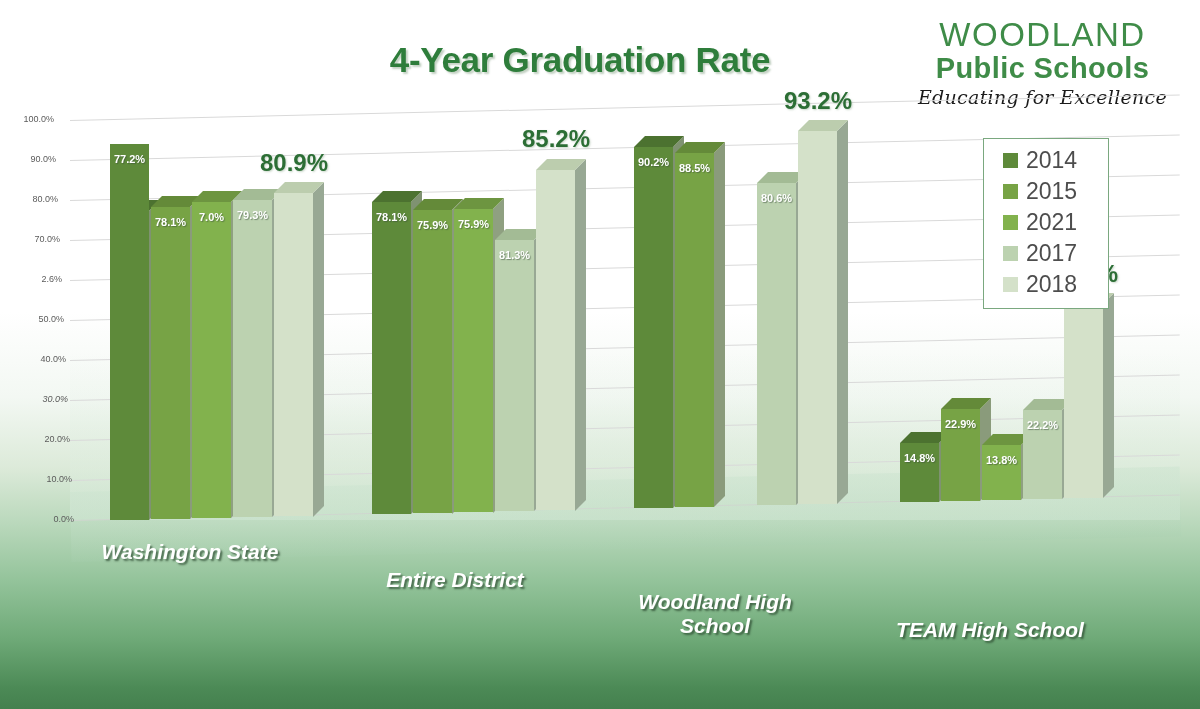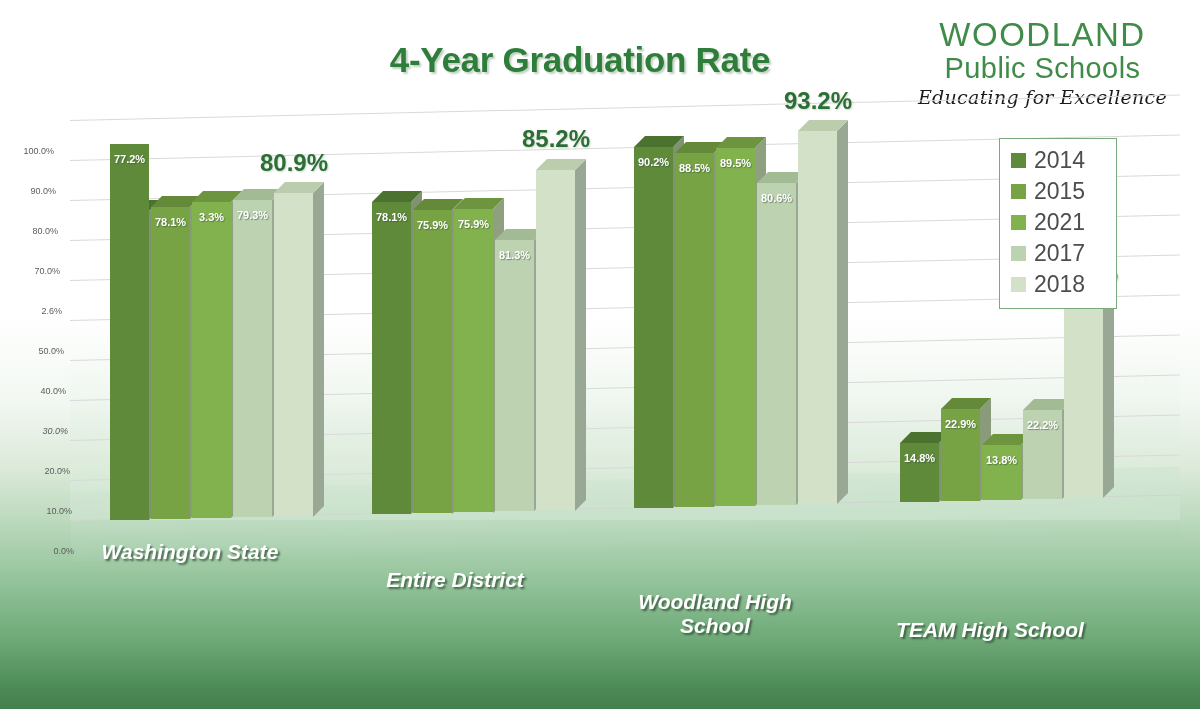--- a/index.html
+++ b/index.html
@@ -21,21 +21,21 @@
     position:absolute;left:300px;top:40px;width:560px;
     text-align:center;
     font-size:35px;font-weight:bold;color:#2e7d3b;
     letter-spacing:-0.3px;
     text-shadow:2px 2px 2px rgba(120,150,120,.45);
   }
 
   
   #logo{position:absolute;right:30px;top:18px;width:255px;text-align:center;color:#3d8b46;}
   #logo .l1{font-size:33px;letter-spacing:1.5px;line-height:1.05;color:#3f8c48;}
-  #logo .l2{font-size:29px;letter-spacing:.4px;line-height:1.1;color:#3f8c48;}
+  #logo .l2{font-size:29px;letter-spacing:.4px;line-height:1.1;color:#3f8c48;font-weight:bold;}
   #logo .l3{font-size:19px;font-style:italic;color:#1b1b1b;line-height:1.35;
             font-family:"DejaVu Serif",serif;letter-spacing:.3px;}
 
   
   #plot{position:absolute;left:0;top:100px;width:1200px;height:470px;}
 
   
   .grid{position:absolute;left:70px;width:1110px;height:1px;
         background:#d9d9d9;transform-origin:left center;
         transform:rotate(-1.32deg);}
@@ -44,21 +44,21 @@
   
   #backwall{position:absolute;left:70px;top:0px;width:1110px;height:420px;
             background:linear-gradient(to bottom,rgba(255,255,255,0) 60%,rgba(222,238,224,.5) 100%);}
 
   
   #floor{position:absolute;left:70px;top:392px;width:1110px;height:70px;
          background:linear-gradient(to bottom,rgba(205,228,208,.55),rgba(168,208,176,.25));
          transform:rotate(-1.32deg);transform-origin:left top;}
 
   
-  .ylab{position:absolute;font-size:9px;color:#5b5b5b;text-align:right;width:46px;margin-top:32px;}
+  .ylab{position:absolute;font-size:9px;color:#5b5b5b;text-align:right;width:46px;}
 
   
   .group{position:absolute;bottom:0;}
   .bar{position:absolute;bottom:0;width:39px;padding-left:37px;}
   .bar .face{position:absolute;left:0;bottom:0;width:39px;height:100%;}
   .bar .top{position:absolute;left:0;width:39px;height:11px;
             transform:skewX(-45deg);transform-origin:bottom left;}
   .bar .side{position:absolute;left:39px;bottom:0;width:11px;
              transform:skewY(-45deg);transform-origin:bottom left;}
   .bar .vlabel{position:absolute;left:0;width:39px;text-align:center;
@@ -68,21 +68,21 @@
            white-space:nowrap;text-shadow:1px 1px 2px rgba(150,175,150,.5);}
 
   
   .catlab{position:absolute;text-align:center;
           font-size:21px;font-weight:bold;font-style:italic;color:#ffffff;
           text-shadow:2px 2px 2px rgba(45,75,50,.75);line-height:1.15;}
 
   
   #legend{position:absolute;left:983px;top:138px;width:116px;
           background:#ffffff;border:1px solid #7aa87f;
-          padding:6px 0 8px 0;margin-left:16px;}
+          padding:6px 0 8px 8px;}
   .legrow{display:flex;align-items:center;height:31px;padding-left:11px;}
   .legsw{width:15px;height:15px;margin-right:8px;flex:0 0 auto;}
   .legtx{font-size:23px;color:#4d4d4d;line-height:1;}
 </style>
 </head>
 <body>
 
 <div id="stage">
 
   <div id="title">4-Year Graduation Rate</div>
@@ -133,21 +133,21 @@
           <div class="bar" style="left: 41px; height: 312.4px; bottom: 1.863px;">
             <div class="side" style="height: 312.4px; background: rgb(138, 155, 123);"></div>
             <div class="top" style="bottom: 312.4px; background: rgb(100, 138, 57);"></div>
             <div class="face" style="background: rgb(119, 163, 69);"></div>
             <div class="vlabel" style="top: 9px;">78.1%</div>
           </div>
           <div class="bar" style="left: 82px; height: 316.4px; bottom: 2.806px;">
             <div class="side" style="height: 316.4px; background: rgb(143, 160, 129);"></div>
             <div class="top" style="bottom: 316.4px; background: rgb(109, 149, 64);"></div>
             <div class="face" style="background: rgb(130, 178, 77);"></div>
-            <div class="vlabel" style="top: 9px;">3.3%</div>
+            <div class="vlabel" style="top: 9px;">7.0%</div>
           </div>
           <div class="bar" style="left: 123px; height: 317.2px; bottom: 3.749px;">
             <div class="side" style="height: 317.2px; background: rgb(152, 168, 148);"></div>
             <div class="top" style="bottom: 317.2px; background: rgb(163, 187, 149);"></div>
             <div class="face" style="background: rgb(188, 210, 176);"></div>
             <div class="vlabel" style="top: 9px;">79.3%</div>
           </div>
           <div class="callout" style="left: 150px; bottom: 344.292px;">80.9%</div>
           <div class="bar" style="left: 164px; height: 323.6px; bottom: 4.692px;">
             <div class="side" style="height: 323.6px; background: rgb(152, 168, 148);"></div>
@@ -193,26 +193,20 @@
             <div class="top" style="bottom: 360.8px; background: rgb(76, 114, 48);"></div>
             <div class="face" style="background: rgb(94, 138, 58);"></div>
             <div class="vlabel" style="top: 9px;">90.2%</div>
           </div>
           <div class="bar" style="left: 41px; height: 354px; bottom: 13.915px;">
             <div class="side" style="height: 354px; background: rgb(138, 155, 123);"></div>
             <div class="top" style="bottom: 354px; background: rgb(100, 138, 57);"></div>
             <div class="face" style="background: rgb(119, 163, 69);"></div>
             <div class="vlabel" style="top: 9px;">88.5%</div>
           </div>
-          <div class="bar" style="left: 82px; height: 358px; bottom: 14.858px;">
-            <div class="side" style="height: 358px; background: rgb(143, 160, 129);"></div>
-            <div class="top" style="bottom: 358px; background: rgb(109, 149, 64);"></div>
-            <div class="face" style="background: rgb(130, 178, 77);"></div>
-            <div class="vlabel" style="top: 9px;">89.5%</div>
-          </div>
           <div class="bar" style="left: 123px; height: 322.4px; bottom: 15.801px;">
             <div class="side" style="height: 322.4px; background: rgb(152, 168, 148);"></div>
             <div class="top" style="bottom: 322.4px; background: rgb(163, 187, 149);"></div>
             <div class="face" style="background: rgb(188, 210, 176);"></div>
             <div class="vlabel" style="top: 9px;">80.6%</div>
           </div>
           <div class="callout" style="left: 150px; bottom: 405.544px;">93.2%</div>
           <div class="bar" style="left: 164px; height: 372.8px; bottom: 16.744px;">
             <div class="side" style="height: 372.8px; background: rgb(152, 168, 148);"></div>
             <div class="top" style="bottom: 372.8px; background: rgb(188, 205, 174);"></div>

